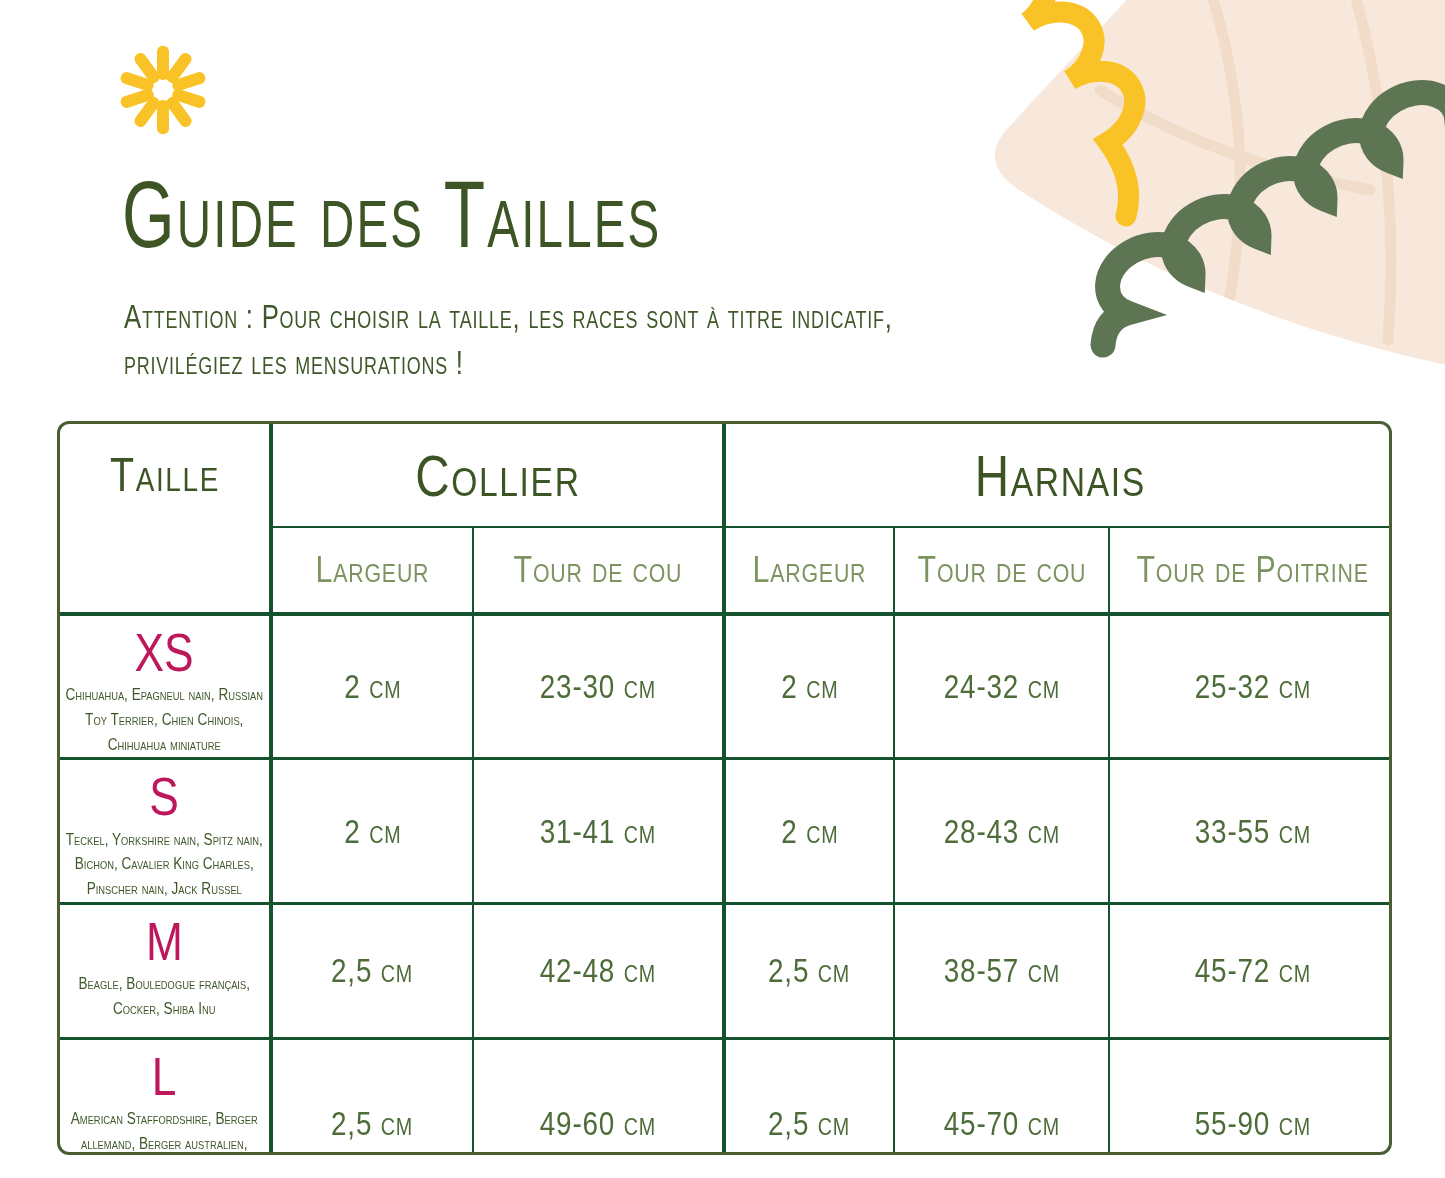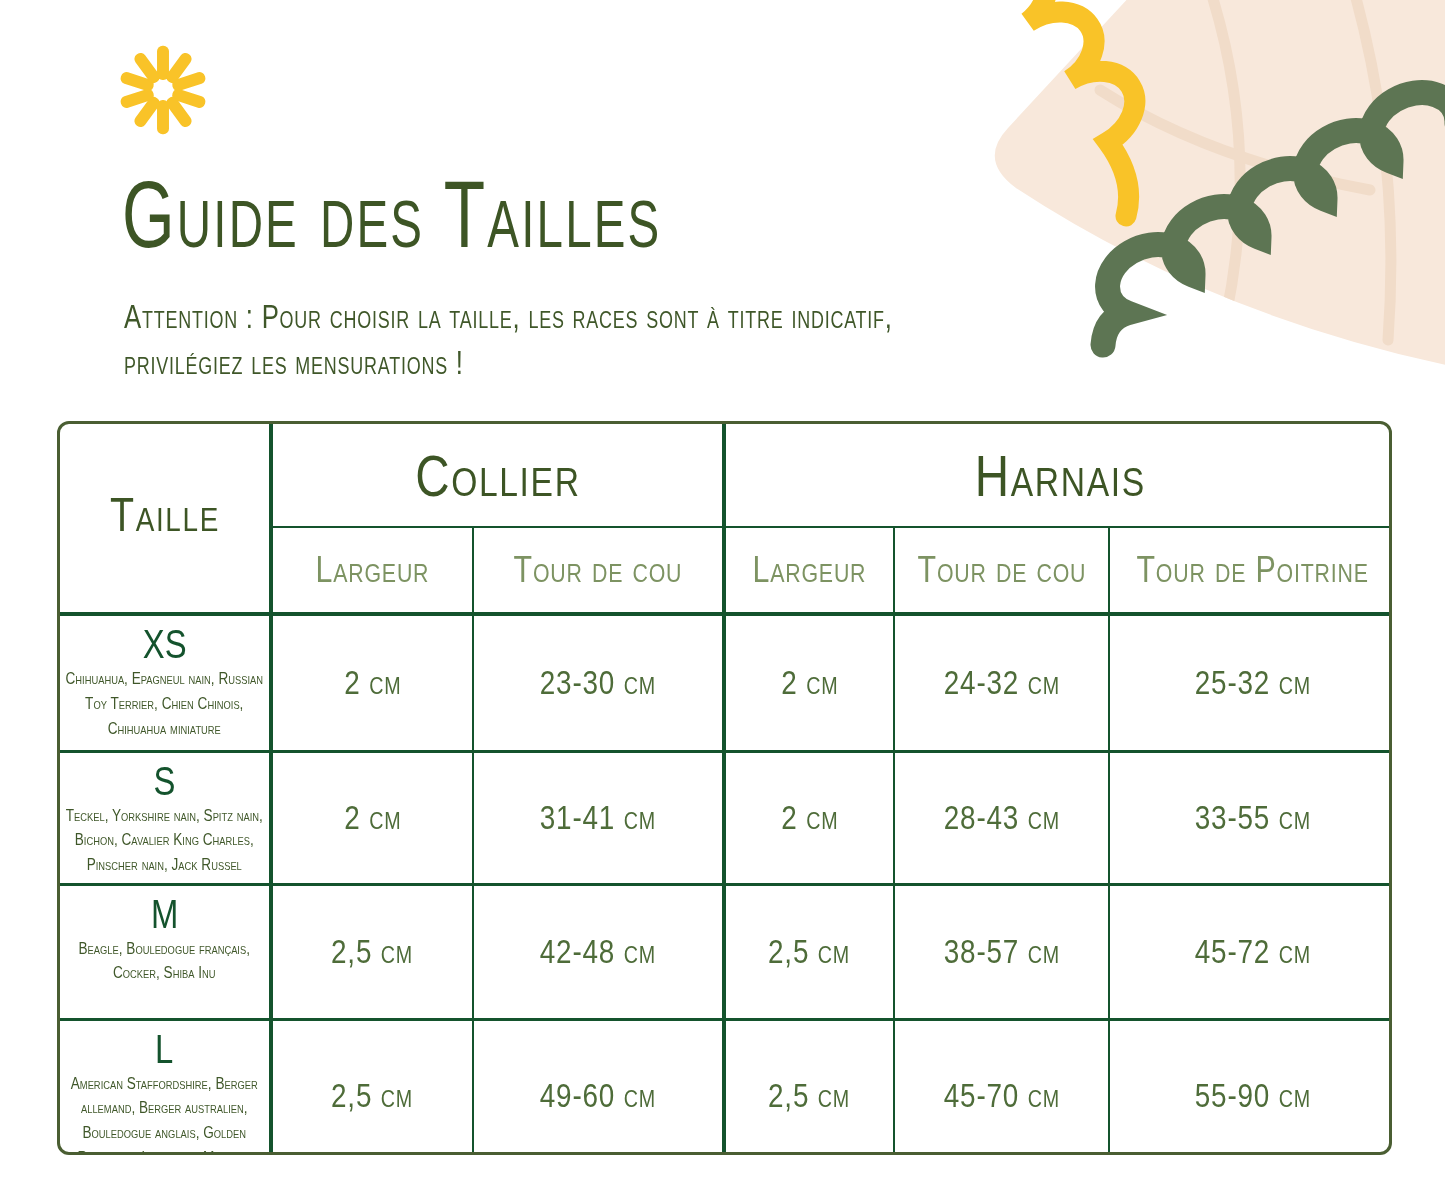--- a/index.html
+++ b/index.html
@@ -35,24 +35,24 @@
   td{border:2px solid #14532d;padding:0;text-align:center;vertical-align:middle;}
   .no-l{border-left:none!important}.no-r{border-right:none!important}
   .no-t{border-top:none!important}.no-b{border-bottom:none!important}
   .grp-l{border-left-width:4px!important}
   .hdr-b{border-bottom-width:4px!important}
   tr.body td{border-top-width:3px;}
   .cnd{display:inline-block;transform:scaleX(.82);white-space:nowrap;}
   .hd-main{color:#3d5525;font-size:58px;letter-spacing:2px;}
   .hd-taille{color:#3d5525;font-size:48px;letter-spacing:2px;}
   .taille-cell{vertical-align:top;}
-  .taille-cell .vc{height:100px;display:flex;align-items:center;justify-content:center;margin-top:40px;}
+  .taille-cell .vc{height:100px;display:flex;align-items:center;justify-content:center;}
   .hd-sub{color:#7d9362;font-size:37px;letter-spacing:1px;}
   .size-cell{vertical-align:top;padding-top:5px;}
-  .size-letter{color:#14532d;font-size:40px;line-height:1.15;}
+  .size-letter{color:#be185d;font-size:54px;line-height:1.15;}
   .breeds{
     color:#3f5729;font-size:16px;line-height:1.55;
     width:117%;margin-left:-8.5%;
     transform:scaleX(.85);transform-origin:center top;
   }
   .val{color:#4e6c39;font-size:34px;letter-spacing:1px;}
 </style>
 </head>
 <body>
 

